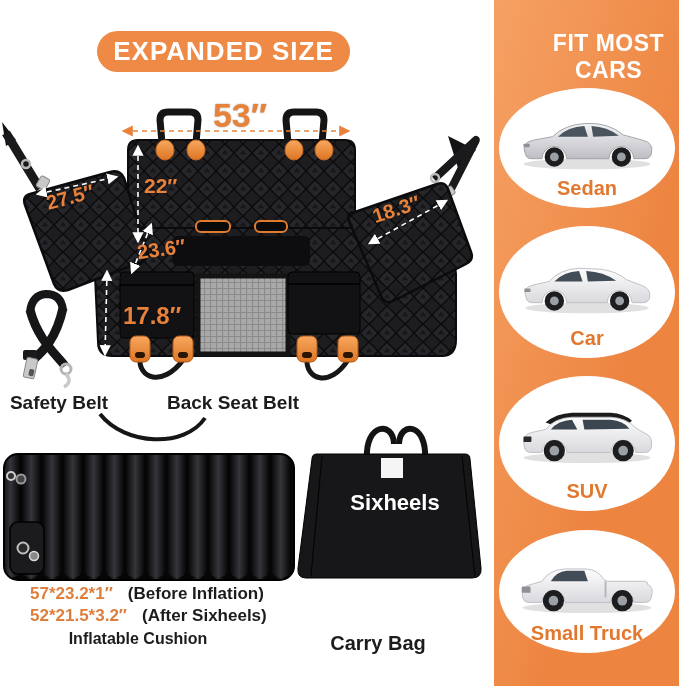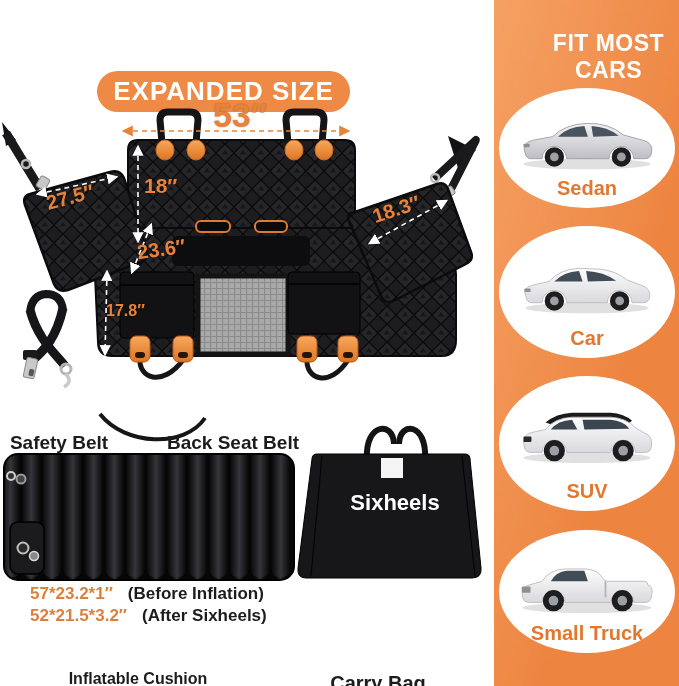--- a/index.html
+++ b/index.html
@@ -4,21 +4,21 @@
 <style>
   :root{
     --accent:#EE8A45; --accent-deep:#ED8440; --accent-light:#F5A164;
     --measure:#E8823B; --car-label:#E2782F; --dim-orange:#DE7E3C; --text-dark:#1c1c1c;
   }
   *{margin:0;padding:0;box-sizing:border-box;}
   html,body{width:679px;height:686px;background:#fff;overflow:hidden;
     font-family:"Liberation Sans", sans-serif;}
   #stage{position:relative;width:679px;height:686px;background:#fff;}
   .abs{position:absolute;}
-  .txt{position:absolute;font-weight:bold;color:var(--text-dark);white-space:nowrap;margin-top:40px;}
+  .txt{position:absolute;font-weight:bold;color:var(--text-dark);white-space:nowrap;}
   .measure{color:var(--measure);font-weight:bold;position:absolute;white-space:nowrap;
     text-shadow:0 0 2px rgba(0,0,0,.35);}
   .wline{stroke:#fff;stroke-width:1.6;stroke-dasharray:5 4;fill:none;}
   .oline{stroke:var(--measure);stroke-width:1.6;stroke-dasharray:5 4;fill:none;}
 
   #title-pill{left:97px;top:31px;width:253px;height:41px;border-radius:21px;
     background:var(--accent);color:#fff;font-weight:bold;font-size:26px;letter-spacing:1px;
     text-align:center;line-height:41px;}
 
   #sidebar{left:494px;top:0;width:185px;height:686px;
@@ -159,25 +159,25 @@
       <path d="M63,308 C56,340 42,352 33,360" stroke="#161618" stroke-width="9" fill="none"></path>
       <rect x="23" y="350" width="14" height="10" rx="2" fill="#1a1a1c"></rect>
       <rect x="25" y="358" width="11" height="20" rx="2" fill="#c9c9c9" stroke="#8a8a8a" transform="rotate(12 30 368)"></rect>
       <rect x="29" y="369" width="5" height="7" rx="1.5" fill="#555" transform="rotate(12 31 372)"></rect>
       <circle cx="66" cy="369" r="5" fill="none" stroke="#b5b5b5" stroke-width="3"></circle>
       <path d="M66,374 q7,8 -2,13" stroke="#c9c9c9" stroke-width="3.5" fill="none"></path>
     </g>
   </svg>
 
   <div class="measure" style="left:205px;top:96px;width:70px;text-align:center;font-size:34px">53″</div>
-  <div class="measure" style="left:144px;top:174px;font-size:21px">18″</div>
+  <div class="measure" style="left:144px;top:174px;font-size:21px">22″</div>
   <div class="measure" style="left:46px;top:186px;font-size:20px;transform:rotate(-15deg)">27.5″</div>
   <div class="measure" style="left:372px;top:198px;font-size:20px;transform:rotate(-18deg)">18.3″</div>
   <div class="measure" style="left:137px;top:238px;font-size:20px;transform:rotate(-8deg)">23.6″</div>
-  <div class="measure" style="left:106px;top:302px;font-size:16px">17.8″</div>
+  <div class="measure" style="left:123px;top:302px;font-size:24px">17.8″</div>
 
   <div class="txt" style="left:0;top:392px;width:118px;text-align:center;font-size:19px">Safety Belt</div>
   <div class="txt" style="left:128px;top:392px;width:210px;text-align:center;font-size:19px">Back Seat Belt</div>
 
   <svg class="abs" style="left:0;top:448px" width="300" height="140" viewBox="0 0 300 140">
     <rect x="4" y="6" width="290" height="126" rx="14" fill="url(#tubes)" stroke="#000" stroke-width="2"></rect>
     <rect x="10" y="74" width="34" height="52" rx="8" fill="#1b1b1d" stroke="#000" stroke-width="1.5"></rect>
     <circle cx="23" cy="100" r="5.5" fill="#2a2a2a" stroke="#c0c0c0" stroke-width="2"></circle>
     <circle cx="34" cy="108" r="4.5" fill="#888" stroke="#ddd" stroke-width="1.5"></circle>
     <circle cx="11" cy="28" r="4" fill="#333" stroke="#cfcfcf" stroke-width="2"></circle>

